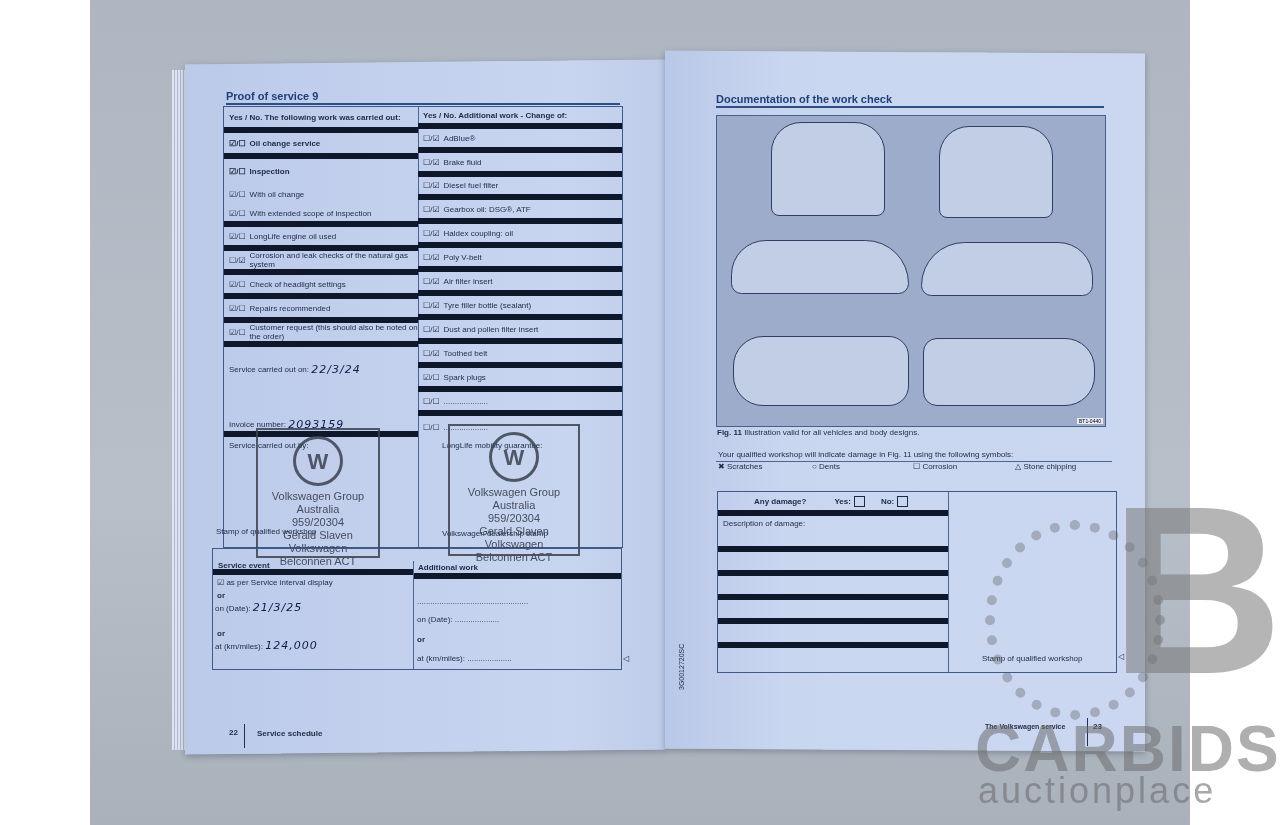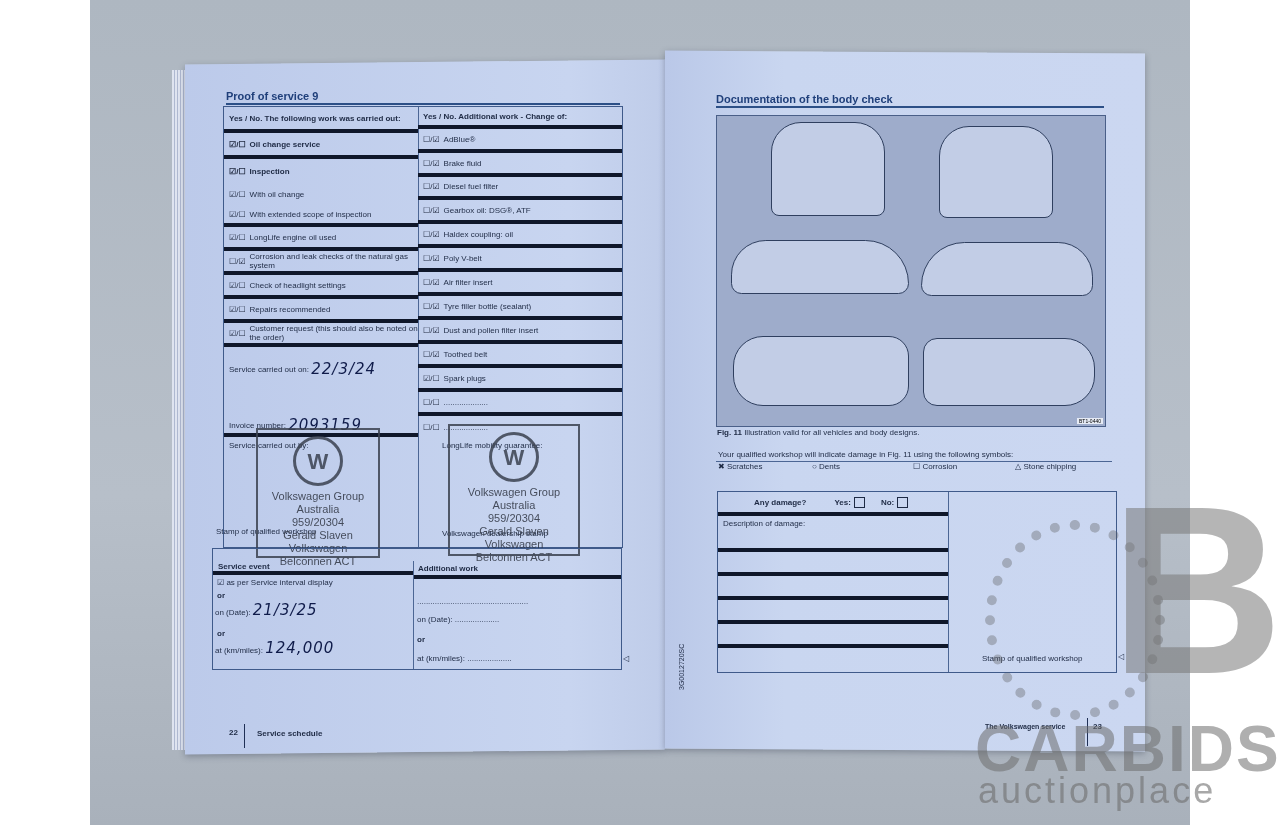--- a/index.html
+++ b/index.html
@@ -6,25 +6,25 @@
   body{width:1280px;height:825px;position:relative;overflow:hidden;background:#ffffff;font-family:"Liberation Sans",sans-serif;}
   .photo{position:absolute;left:90px;top:0;width:1100px;height:825px;background:#b4bcc6;}
   .photo-shade{position:absolute;left:0;top:0;width:100%;height:100%;background:linear-gradient(180deg,#aeb7c1 0%,#b7bfc9 60%,#a9b1bb 100%);}
   .page{position:absolute;background:#c6d3ef;box-shadow:0 2px 6px rgba(40,50,70,.35);}
   .page-left{left:185px;top:62px;width:480px;height:690px;background:linear-gradient(90deg,#bccaea 0%,#c8d5f0 80%,#bfcce9 100%);transform:skewY(-0.6deg);}
   .page-right{left:665px;top:52px;width:480px;height:698px;background:linear-gradient(90deg,#bac8e8 0%,#c9d6f0 25%,#cbd7f1 100%);transform:skewY(0.35deg);}
   .stack{position:absolute;left:172px;top:70px;width:16px;height:680px;background:repeating-linear-gradient(90deg,#dfe4f0 0 2px,#aeb8d0 2px 3px);}
   .h-title{position:absolute;font-weight:bold;font-size:11px;color:#1f3f7a;}
   .h-rule{position:absolute;height:2px;background:#2c4f86;}
   .tbl{position:absolute;border:1px solid #3f5a8a;}
-  .cell{position:absolute;border-bottom:4px solid #0f172a;font-size:8px;color:#1e2a44;display:flex;align-items:center;box-sizing:border-box;padding-left:5px;}
+  .cell{position:absolute;border-bottom:6px solid #0f172a;font-size:8px;color:#1e2a44;display:flex;align-items:center;box-sizing:border-box;padding-left:5px;}
   .cell.bold{font-weight:bold;}
   .chk{display:inline-block;font-size:8px;margin-right:4px;color:#202a40;white-space:nowrap;}
   .vline{position:absolute;width:1px;background:#4c6694;}
-  .hand{font-family:"DejaVu Sans",sans-serif;font-size:15px;color:#0f1b4a;letter-spacing:1px;font-style:italic;}
+  .hand{font-family:"DejaVu Sans",sans-serif;font-size:11px;color:#0f1b4a;letter-spacing:1px;font-style:italic;}
   .stamp{position:absolute;border:2px solid #3b4250;color:#2f3542;text-align:center;font-size:11px;line-height:13px;opacity:.85;}
   .vw-logo{width:44px;height:44px;border:3px solid #3b4250;border-radius:50%;margin:6px auto 4px auto;display:flex;align-items:center;justify-content:center;font-weight:bold;font-size:22px;color:#3b4250;}
   .small{font-size:8px;color:#1e2a44;}
   .fig{position:absolute;left:716px;top:115px;width:388px;height:310px;background:#9eaccb;border:1px solid #4a5f88;}
   .car{position:absolute;border:1.5px solid #2f3f5f;background:#c2cde6;}
   .wm{position:absolute;color:rgba(70,70,70,.55);font-weight:bold;}
   .fp{position:absolute;border-radius:50%;border:10px dotted rgba(90,90,90,.35);}
 </style>
 </head>
 <body>
@@ -172,21 +172,21 @@
   <div class="small" style="position:absolute;left:204px;top:86px;font-weight:bold;">or</div>
   <div class="small" style="position:absolute;left:204px;top:105px;">at (km/miles): ....................</div>
 </div>
 <div class="small" style="position:absolute;left:623px;top:654px;">◁</div>
 
 <div class="small" style="position:absolute;left:229px;top:728px;font-weight:bold;">22</div>
 <div style="position:absolute;left:244px;top:724px;width:1px;height:24px;background:#1f2f55;"></div>
 <div class="small" style="position:absolute;left:257px;top:729px;font-weight:bold;">Service schedule</div>
 
 <div class="page page-right"></div>
-<div class="h-title" style="left:716px;top:93px;">Documentation of the body check</div>
+<div class="h-title" style="left:716px;top:93px;">Documentation of the work check</div>
 <div class="h-rule" style="left:716px;top:106px;width:388px;"></div>
 
 <div class="fig">
   <div class="car" style="left:54px;top:6px;width:112px;height:92px;border-radius:30px 30px 8px 8px;"></div>
   <div class="car" style="left:222px;top:10px;width:112px;height:90px;border-radius:30px 30px 8px 8px;"></div>
   <div class="car" style="left:14px;top:124px;width:176px;height:52px;border-radius:40px 50px 12px 12px;"></div>
   <div class="car" style="left:204px;top:126px;width:170px;height:52px;border-radius:50px 40px 12px 12px;"></div>
   <div class="car" style="left:16px;top:220px;width:174px;height:68px;border-radius:30px 20px 20px 30px;"></div>
   <div class="car" style="left:206px;top:222px;width:170px;height:66px;border-radius:14px 30px 30px 14px;"></div>
   <div style="position:absolute;right:2px;bottom:2px;font-size:5px;background:#e6ebf5;padding:0 2px;">BT1-0440</div>

